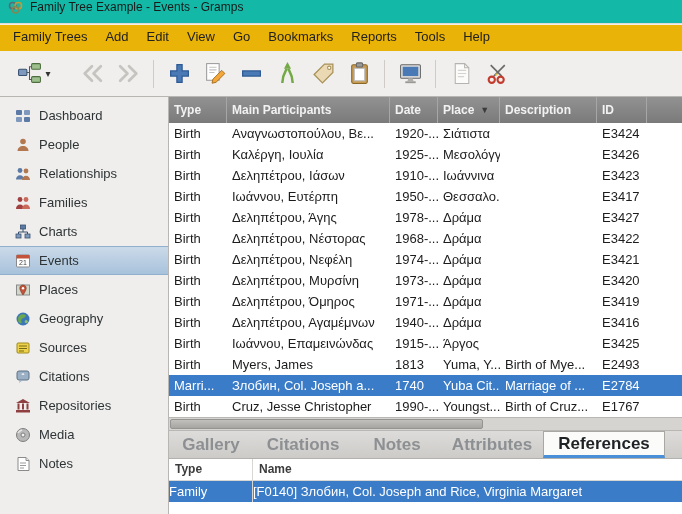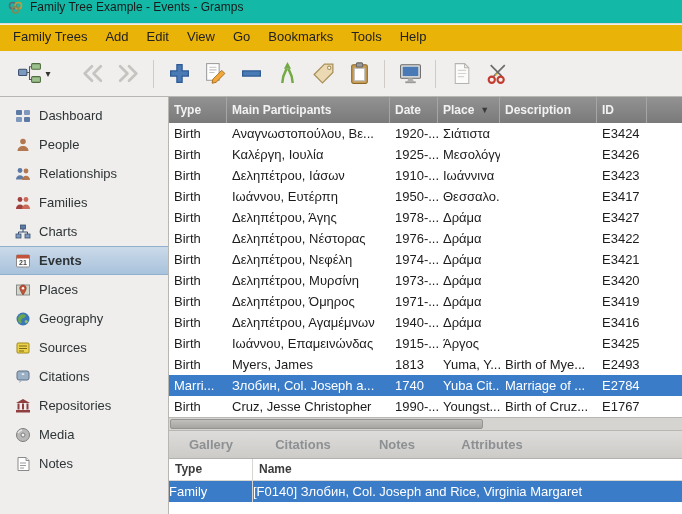--- a/index.html
+++ b/index.html
@@ -25,21 +25,21 @@
   .tbtn.wide{width:52px;gap:3px;}
   .tsep{width:1px;height:28px;background:#cfccc8;margin:0 7px;}
   .caret{font-size:10px;color:#333;}
 
   
   .sidebar{position:absolute;left:0;top:97px;width:169px;bottom:0;background:#efeeec;
            border-right:1px solid #b8b6b3;box-sizing:border-box;padding-top:4px;}
   .side-item{height:29px;display:flex;align-items:center;gap:8px;padding-left:15px;font-size:13px;color:#2e3436;box-sizing:border-box;}
   .side-item .sicon{width:16px;height:16px;flex:none;}
   .side-item .sicon svg{width:16px;height:16px;display:block;}
-  .side-item.sel{background:linear-gradient(#cbdae9,#a8c2dc);border-top:1px solid #90b0ce;border-bottom:1px solid #90b0ce;font-weight:bold;}
+  .side-item.sel{background:linear-gradient(#cbdae9,#a8c2dc);border-top:1px solid #90b0ce;border-bottom:1px solid #90b0ce;font-weight:normal;}
 
   
   .main{position:absolute;left:169px;top:97px;right:0;bottom:0;background:#ffffff;}
   .thead{position:absolute;left:0;top:0;right:0;height:26px;display:flex;
          background:linear-gradient(#929292,#7a7a7a);}
   .th{font-size:12px;font-weight:bold;color:#f2f2f2;line-height:26px;padding-left:5px;
       border-right:1px solid #a6a6a6;box-sizing:border-box;overflow:hidden;white-space:nowrap;display:flex;align-items:center;gap:6px;}
   .sort{font-size:9px;color:#3a3a3a;}
   .c-type{width:58px;} .c-part{width:163px;} .c-date{width:48px;} .c-place{width:62px;}
   .c-desc{width:97px;} .c-id{width:50px;} .c-fill{flex:1;border-right:none;}
@@ -50,21 +50,21 @@
 
   
   .hscroll{position:absolute;left:0;top:320px;right:0;height:14px;background:#d6d4d1;
            border-top:1px solid #b9b7b4;border-bottom:1px solid #b9b7b4;box-sizing:border-box;}
   .hthumb{position:absolute;left:1px;top:1px;bottom:1px;width:61%;border-radius:2px;
           background:linear-gradient(#c2c0bd,#a7a5a2);border:1px solid #969492;box-sizing:border-box;}
 
   
   .tabbar{position:absolute;left:0;top:334px;right:0;height:28px;display:flex;
           background:linear-gradient(#dedcda,#cdcbc8);border-bottom:1px solid #b3b1ae;box-sizing:border-box;}
-  .tab{font-size:13px;font-weight:bold;color:#8d9093;text-align:center;line-height:27px;box-sizing:border-box;
+  .tab{font-size:17px;font-weight:bold;color:#8d9093;text-align:center;line-height:27px;box-sizing:border-box;
        overflow:hidden;white-space:nowrap;}
   .tab.t0{width:84px;} .tab.t1{width:100px;} .tab.t2{width:88px;} .tab.t3{width:102px;} .tab.t4{width:122px;}
   .tab.active{background:#fbfbfa;color:#1e2224;border:1px solid #a9a7a4;border-bottom:3px solid #4a90d9;line-height:24px;}
   .tabfill{flex:1;}
 
   
   .ref-head{position:absolute;left:0;top:362px;right:0;height:22px;display:flex;background:#fff;border-bottom:1px solid #d8d6d3;box-sizing:border-box;}
   .th2{font-size:12px;font-weight:bold;color:#3c3c3c;line-height:21px;padding-left:6px;box-sizing:border-box;}
   .t-type{width:84px;border-right:1px solid #d8d6d3;} .t-name{flex:1;}
   .ref-row{position:absolute;left:0;top:384px;right:0;height:21px;display:flex;background:#3a7cc8;color:#fff;}
@@ -86,20 +86,21 @@
     <span class="ttext">Family Tree Example - Events - Gramps</span>
   </div>
 
   <div class="menubar">
     <span class="menu-item">Family Trees</span>
     <span class="menu-item">Add</span>
     <span class="menu-item">Edit</span>
     <span class="menu-item">View</span>
     <span class="menu-item">Go</span>
     <span class="menu-item">Bookmarks</span>
+    <span class="menu-item">Reports</span>
     <span class="menu-item">Tools</span>
     <span class="menu-item">Help</span>
   </div>
 
   <div class="toolbar">
     <div class="tbtn wide">
       <svg viewBox="0 0 24 24">
           <rect x="1.5" y="8" width="8" height="6" rx="1" fill="#7e99bd" stroke="#39506e"></rect>
           <rect x="14" y="2.5" width="8.5" height="5.5" rx="1" fill="#9dbf8e" stroke="#4e6e3f"></rect>
           <rect x="14" y="15" width="8.5" height="5.5" rx="1" fill="#9dbf8e" stroke="#4e6e3f"></rect>
@@ -371,21 +372,21 @@
         <div class="td c-type">Birth</div>
         <div class="td c-part">Δεληπέτρου, Άγης</div>
         <div class="td c-date">1978-...</div>
         <div class="td c-place">Δράμα</div>
         <div class="td c-desc"></div>
         <div class="td c-id">E3427</div>
       </div>
       <div class="tr">
         <div class="td c-type">Birth</div>
         <div class="td c-part">Δεληπέτρου, Νέστορας</div>
-        <div class="td c-date">1976-...</div>
+        <div class="td c-date">1968-...</div>
         <div class="td c-place">Δράμα</div>
         <div class="td c-desc"></div>
         <div class="td c-id">E3422</div>
       </div>
       <div class="tr">
         <div class="td c-type">Birth</div>
         <div class="td c-part">Δεληπέτρου, Νεφέλη</div>
         <div class="td c-date">1974-...</div>
         <div class="td c-place">Δράμα</div>
         <div class="td c-desc"></div>
@@ -451,20 +452,21 @@
 
     <div class="hscroll">
       <div class="hthumb"></div>
     </div>
 
     <div class="tabbar">
       <div class="tab t0">Gallery</div>
       <div class="tab t1">Citations</div>
       <div class="tab t2">Notes</div>
       <div class="tab t3">Attributes</div>
+      <div class="tab t4 active">References</div>
       <div class="tabfill"></div>
     </div>
 
     <div class="ref-head">
       <div class="th2 t-type">Type</div>
       <div class="th2 t-name">Name</div>
     </div>
     <div class="ref-row">
       <div class="td2 t-type">Family</div>
       <div class="td2 t-name">[F0140] Злобин, Col. Joseph and Rice, Virginia Margaret</div>

